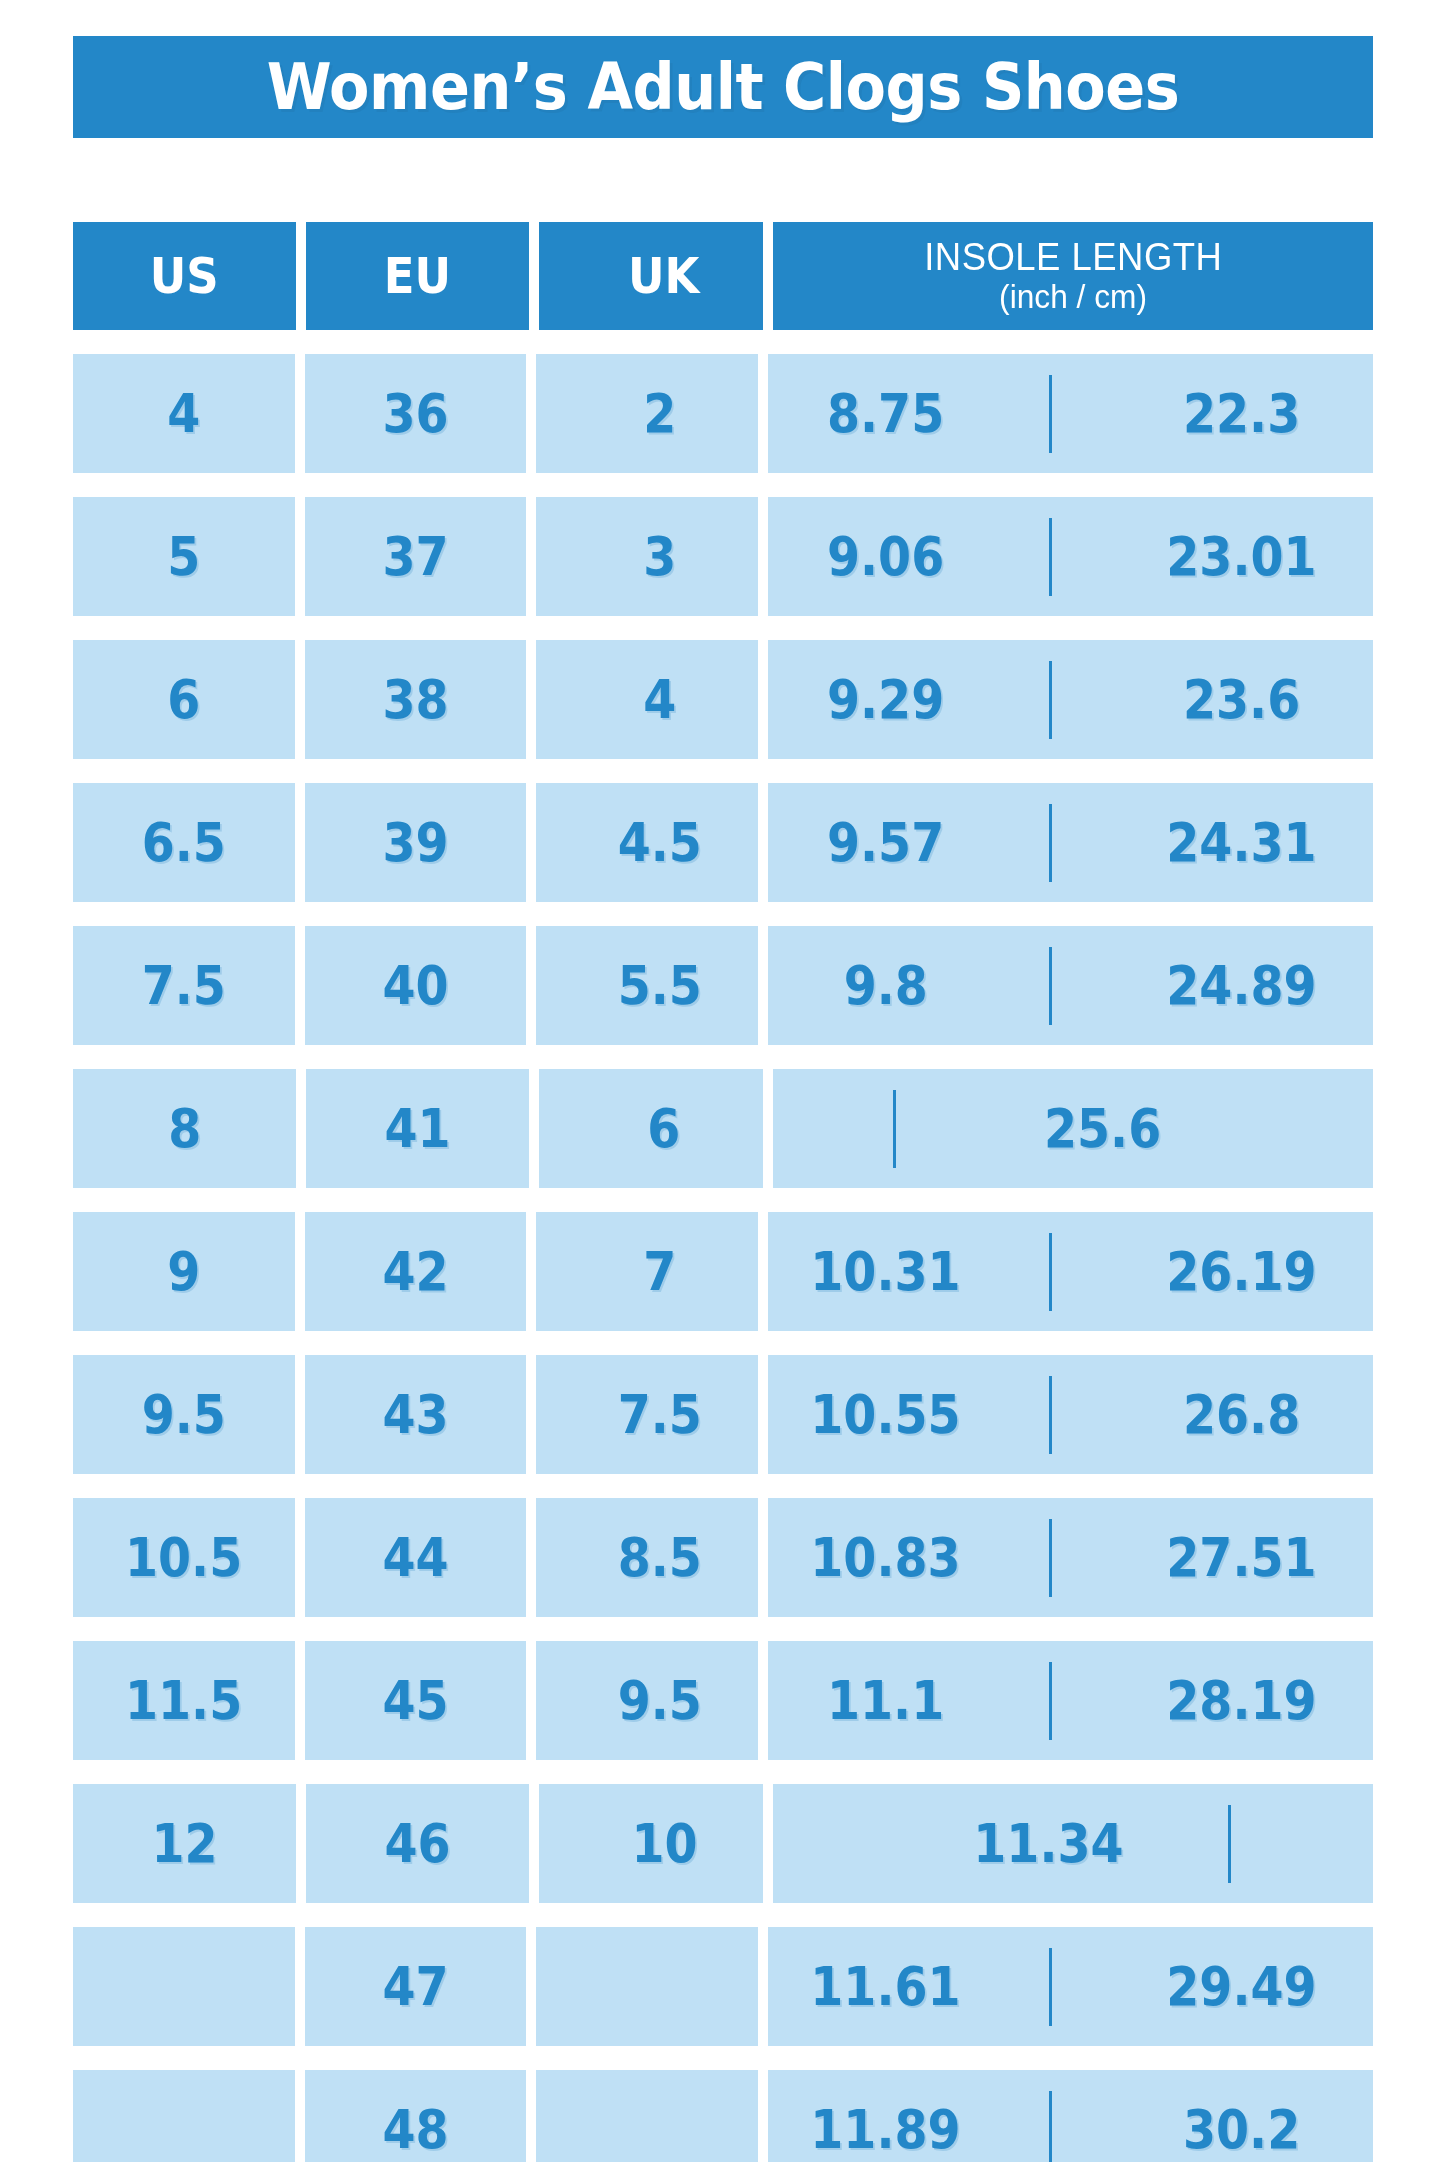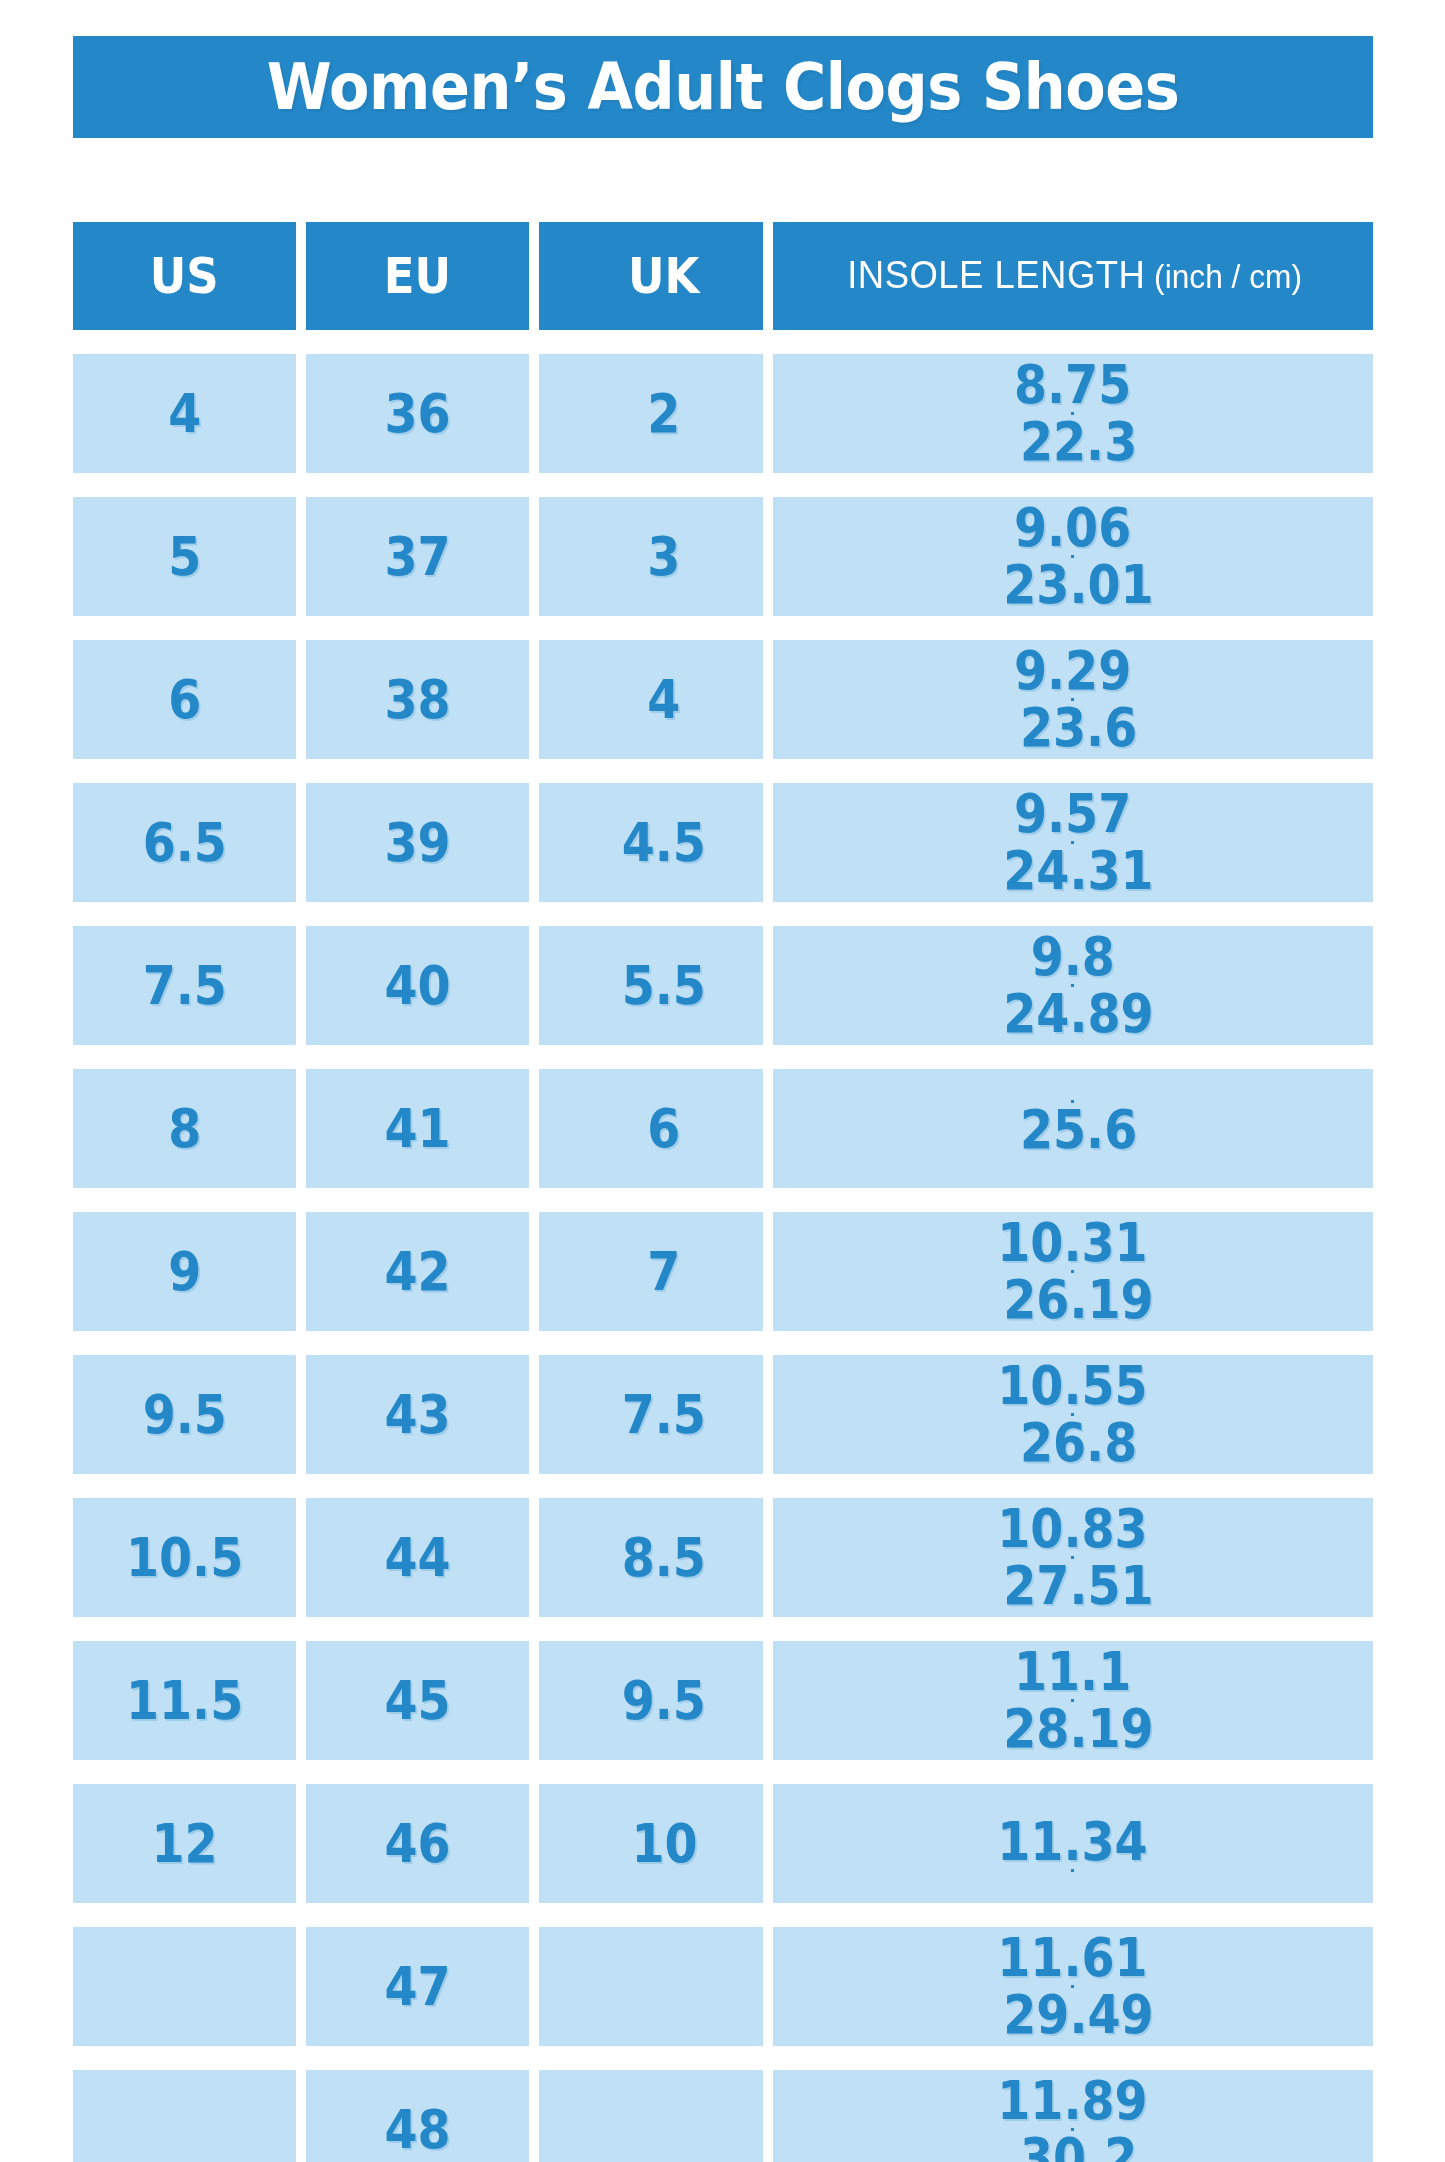--- a/index.html
+++ b/index.html
@@ -80,21 +80,21 @@
   }
   .header-row .cell span.h-label {
     color: #ffffff;
     font-family: "DejaVu Sans", sans-serif;
     font-weight: bold;
     font-size: 50px;
     transform: scaleX(0.9);
     line-height: 1;
   }
   .insole-head {
-    flex-direction: row;
+    flex-direction: column;
     justify-content: center;
     line-height: 1.05;
   }
   .insole-head .ih-main {
     color: #ffffff;
     font-family: "Liberation Sans", sans-serif;
     font-weight: normal;
     font-size: 38px;
     letter-spacing: 0.5px;
     transform: scaleX(0.96);
@@ -118,24 +118,25 @@
     font-weight: bold;
     font-size: 54px;
     line-height: 1;
     transform: scaleX(0.88);
     text-shadow: 2px 2px 0 rgba(120, 180, 220, 0.45);
   }
 
   
   .c-ins.data {
     display: flex;
-    flex-direction: column;
+    flex-direction: row;
     align-items: center;
     justify-content: center;
     padding: 0;
+    gap: 46px;
   }
   .ins-inch {
     width: 268px;
     display: flex;
     align-items: center;
     justify-content: center;
   }
   .ins-divider {
     width: 3px;
     height: 78px;

